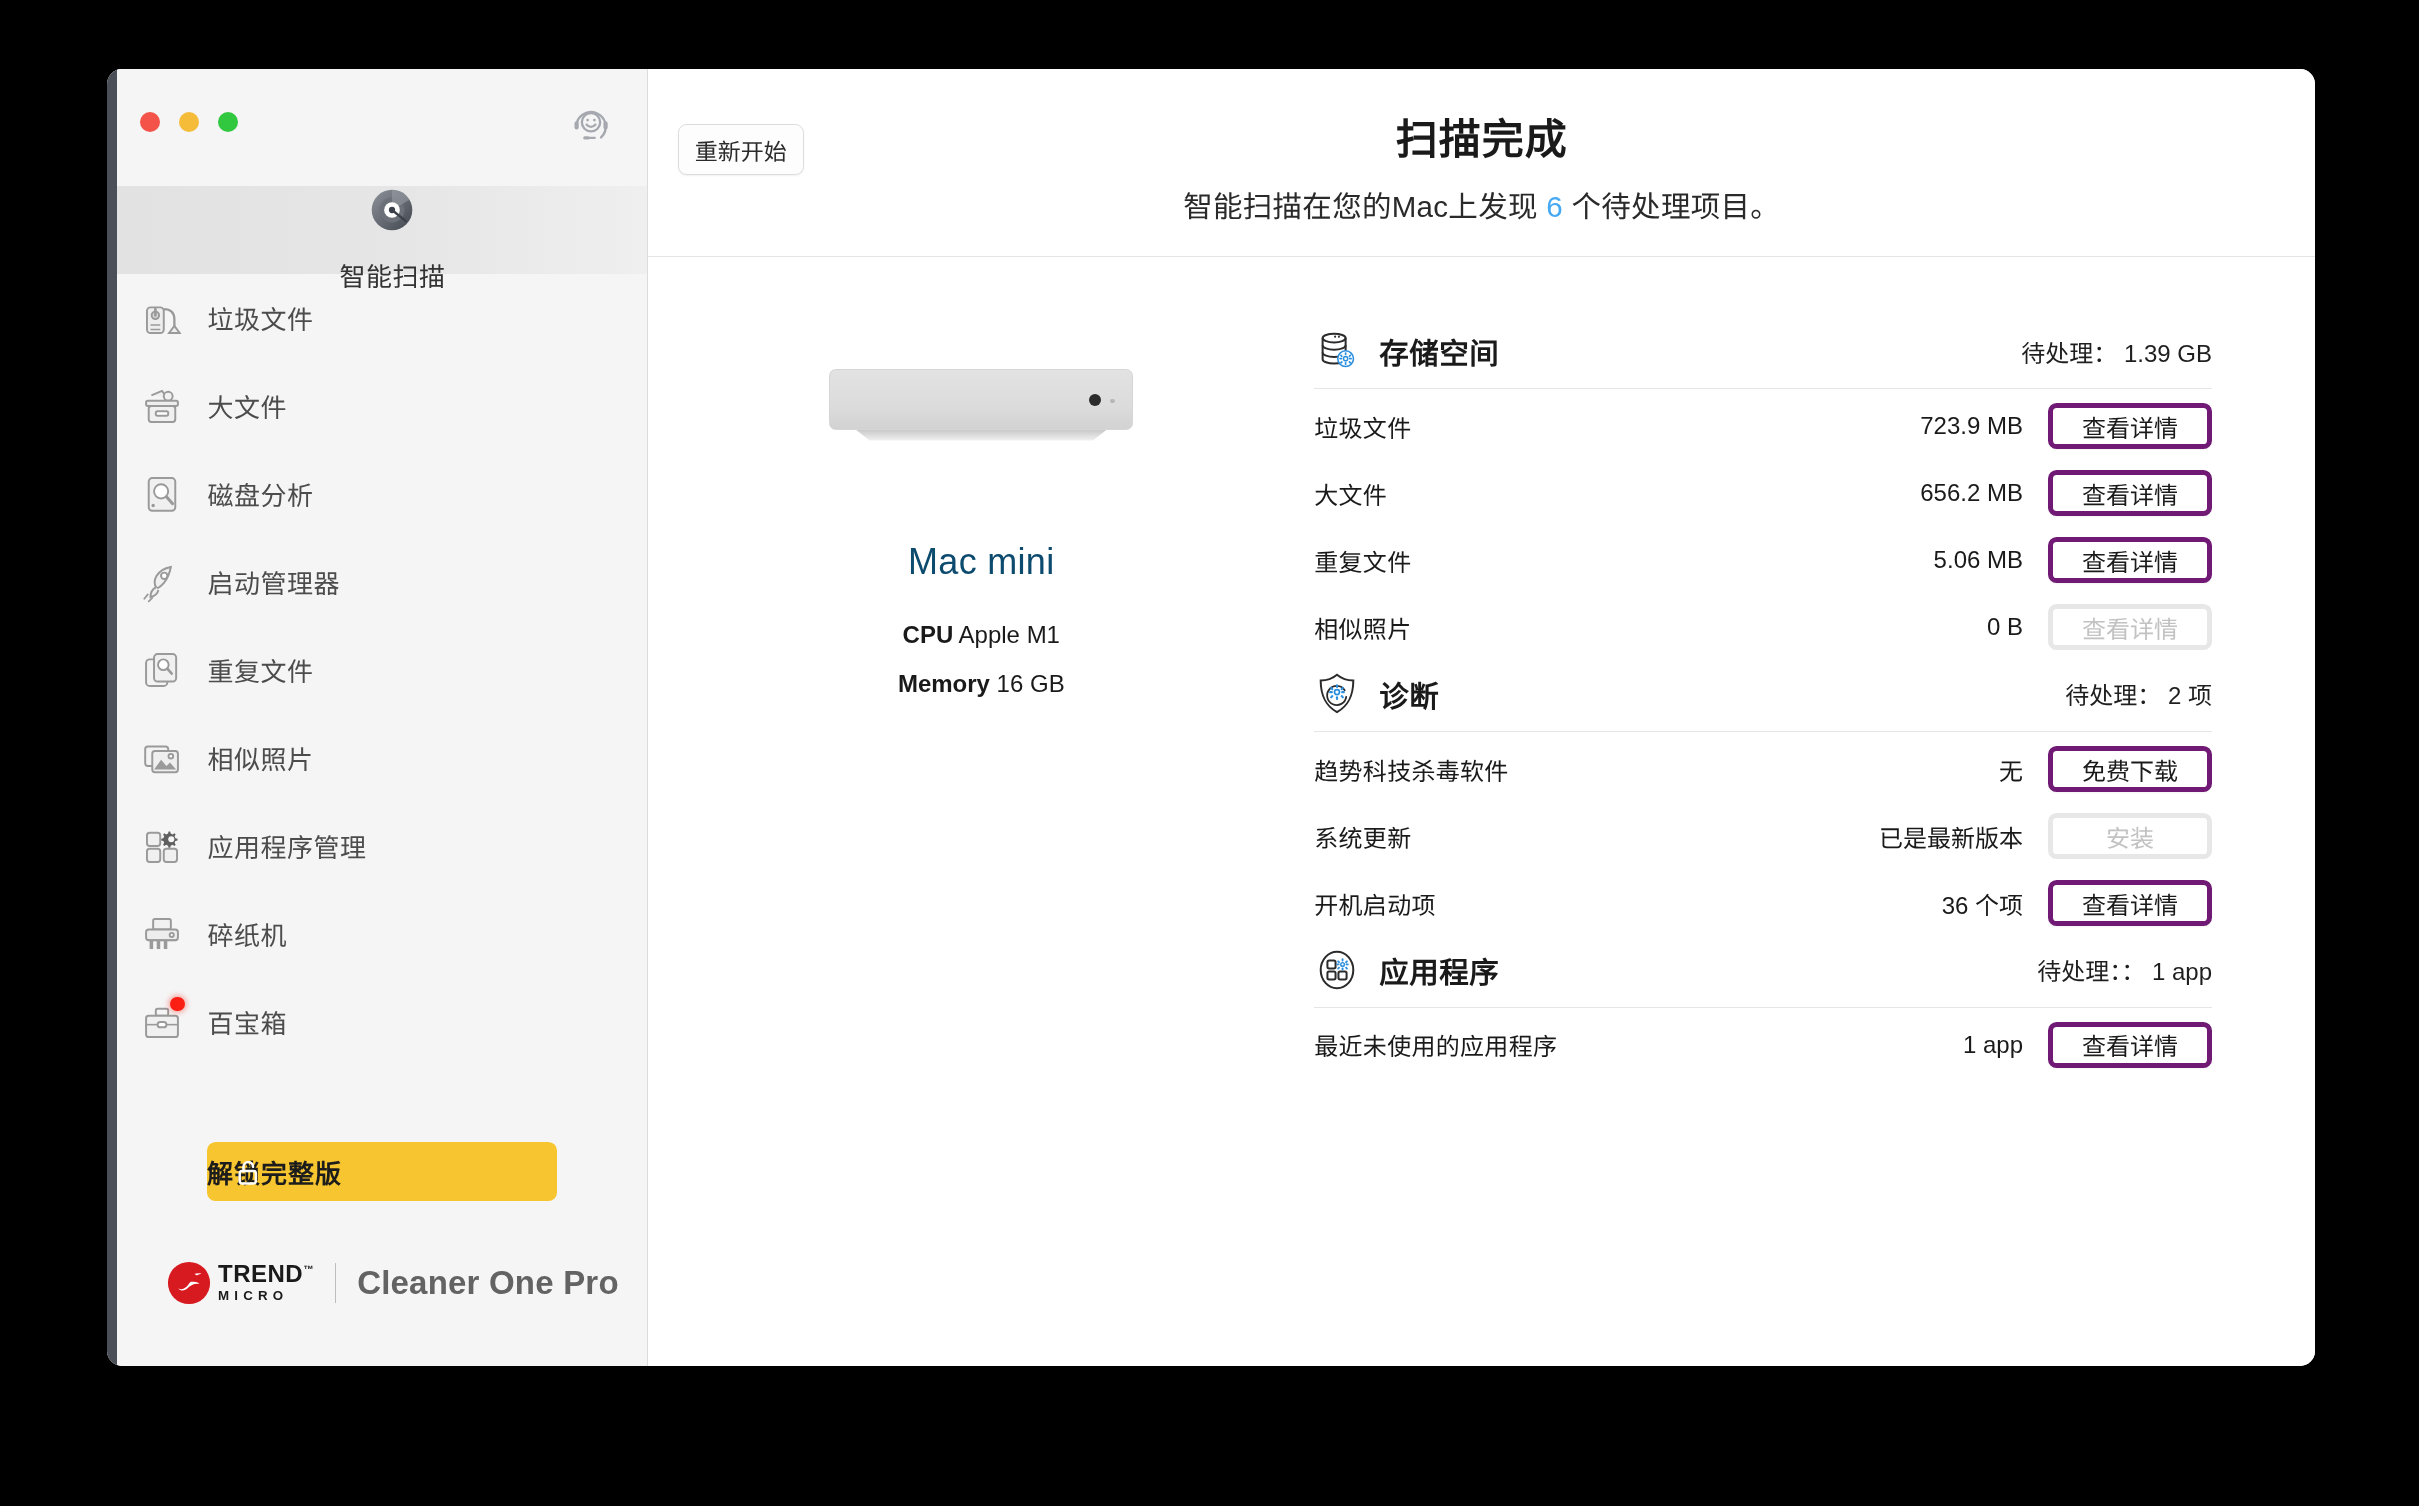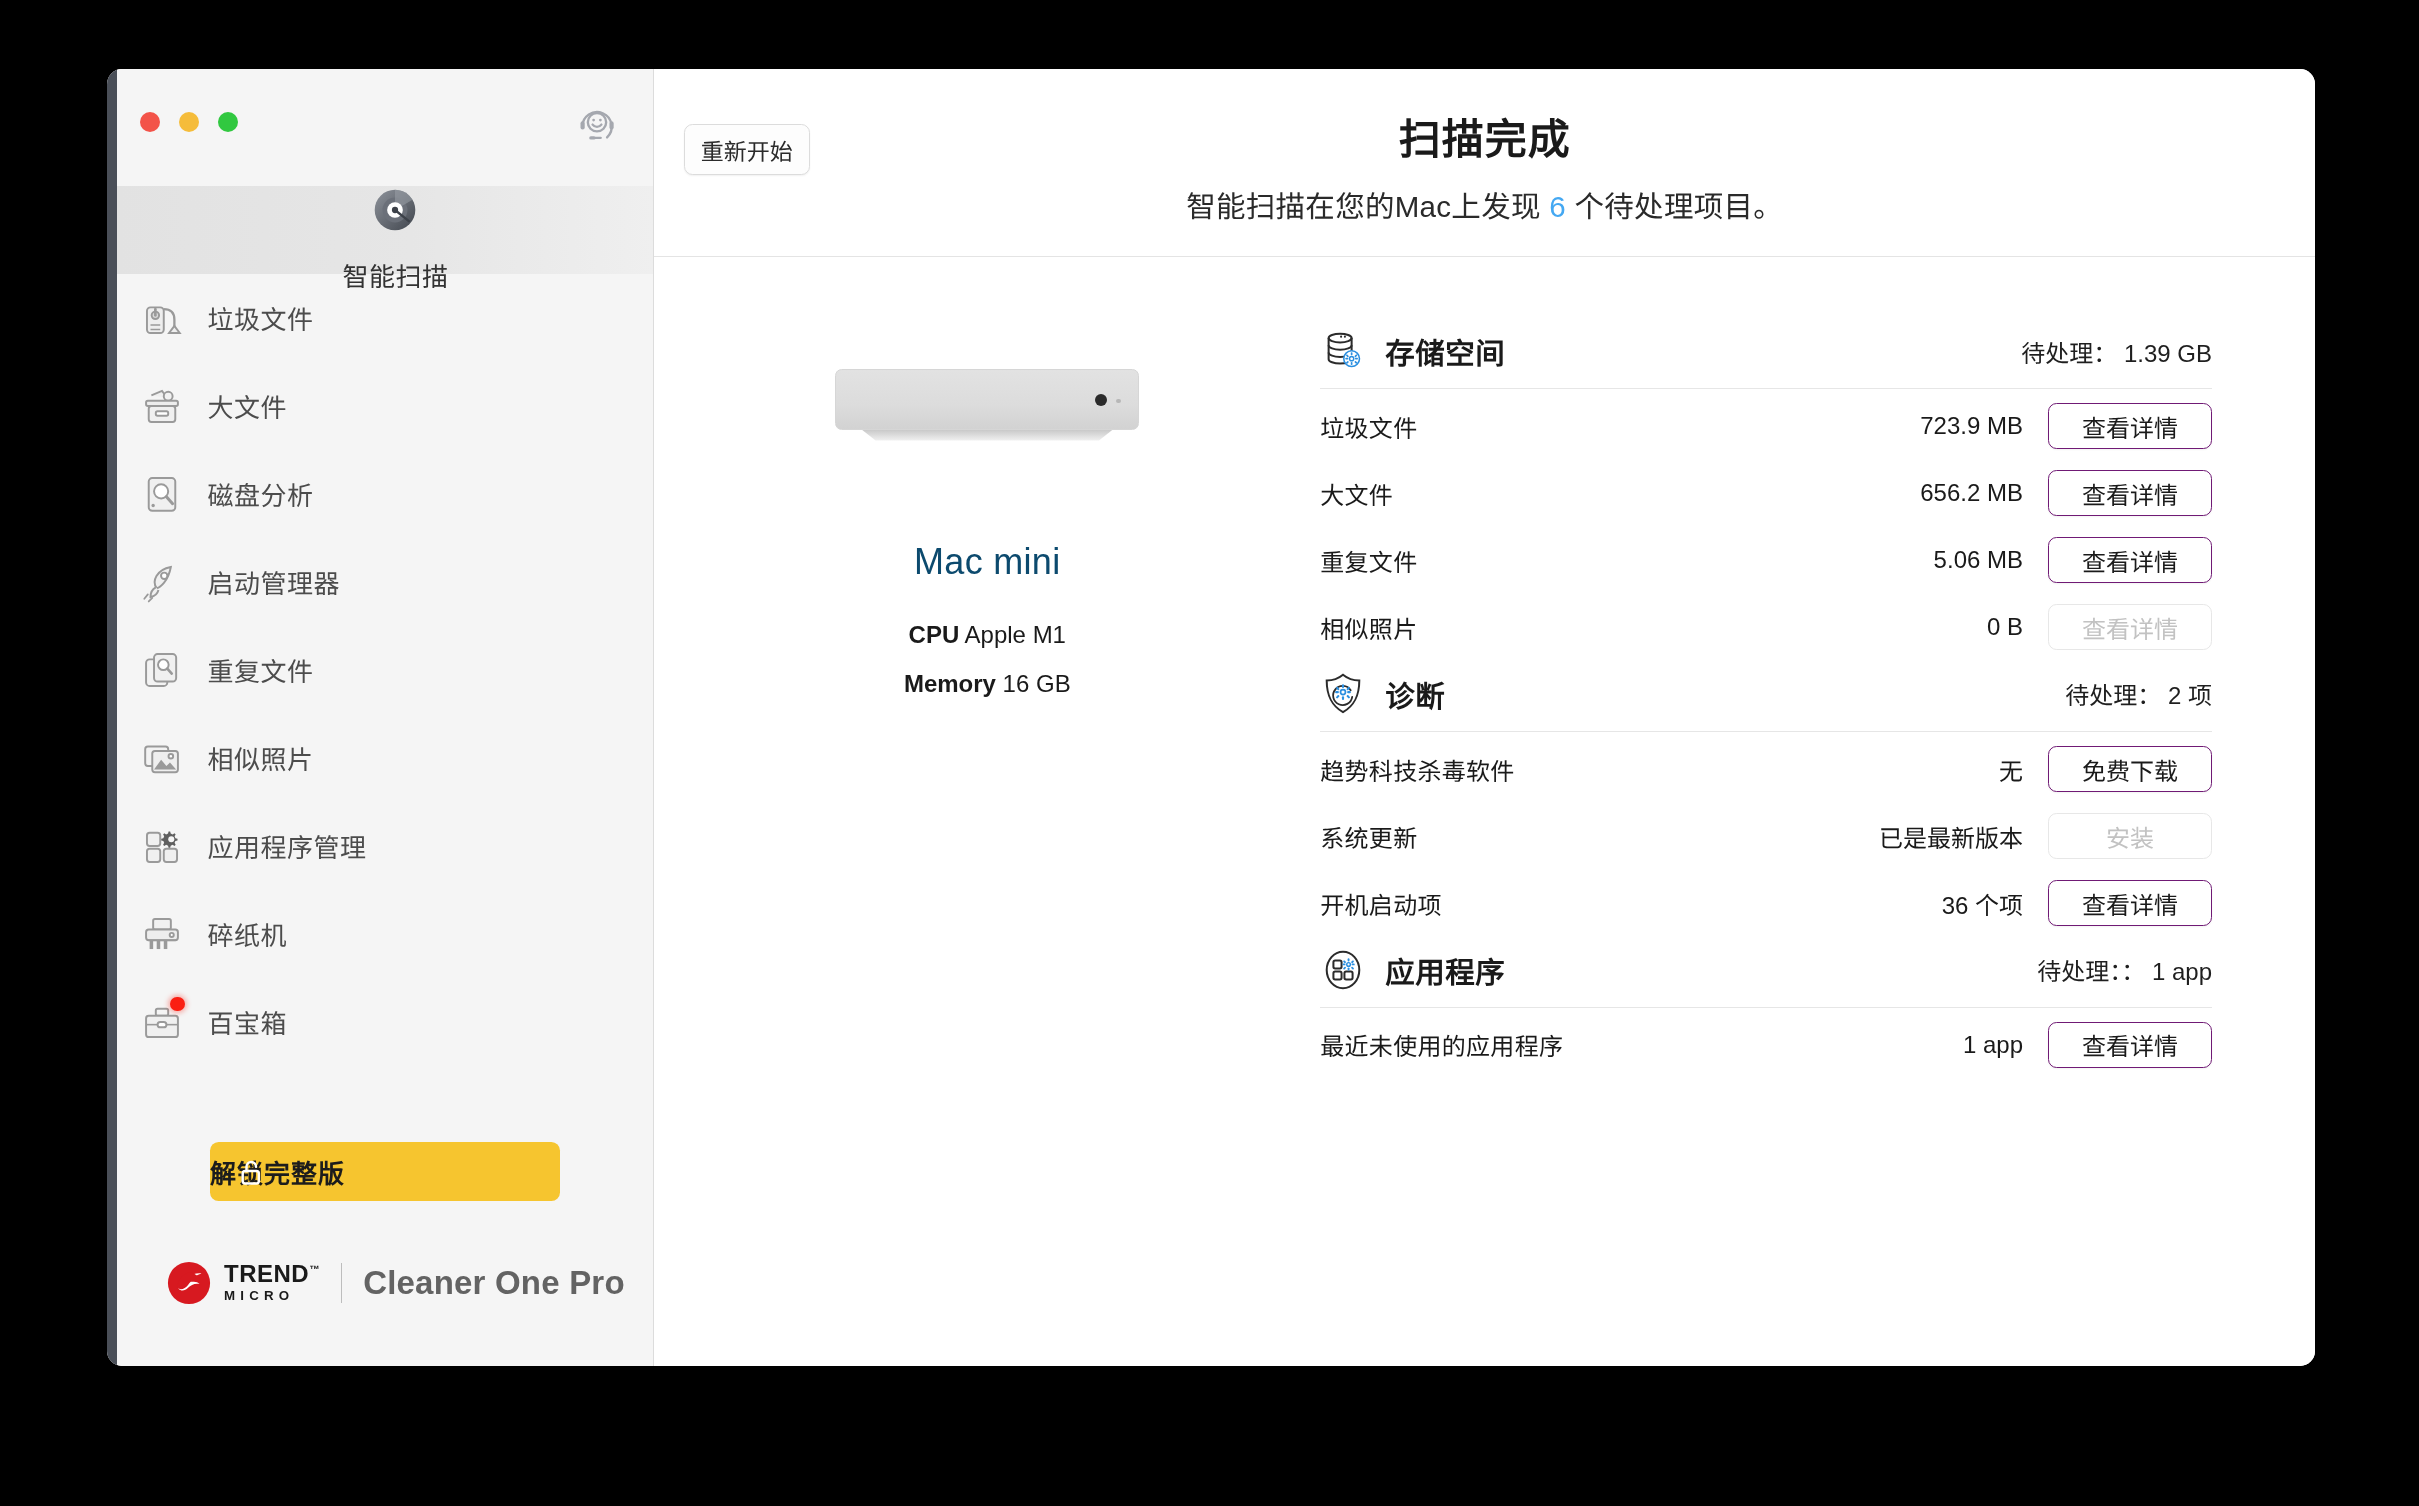--- a/index.html
+++ b/index.html
@@ -138,21 +138,21 @@
   #brandrow {
     display: flex;
     align-items: center;
     gap: 0;
     margin: 53px auto 0 auto;
     padding-left: 21px;
     height: 57px;
   }
   #tm-logo { width: 46px; height: 46px; flex: 0 0 46px; }
   #tm-word {
-    margin-left: 12px;
+    margin-left: 6px;
     display: flex; flex-direction: column;
     justify-content: flex-start;
     line-height: 1;
   }
   #tm-word .t1 {
     font-size: 24px; font-weight: 700; color: #1a1a1a;
     letter-spacing: 0.5px;
   }
   #tm-word .t1 sup { font-size: 10.5px; vertical-align: super; }
   #tm-word .t2 {
@@ -334,21 +334,21 @@
     margin-left: auto;
     font-size: 24px;
     color: #1a1a1a;
     text-align: right;
     white-space: nowrap;
   }
   .row-btn {
     flex: 0 0 164px;
     margin-left: 25px;
     height: 46px;
-    border: 1px solid #701a75;
+    border: 5px solid #701a75;
     border-radius: 8.6px;
     background: #ffffff;
     font-size: 24px;
     color: #1a1a1a;
     font-family: Liberation Serif, serif;
     cursor: pointer;
     box-shadow: 0 1px 1.9px rgba(0,0,0,.05);
   }
   .row-btn.disabled {
     color: #c2c2c2;

